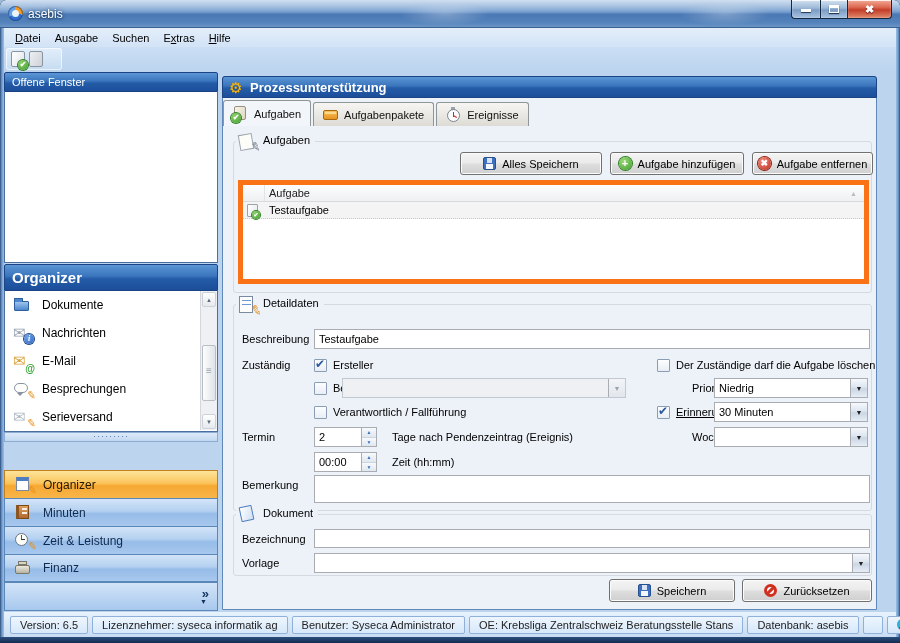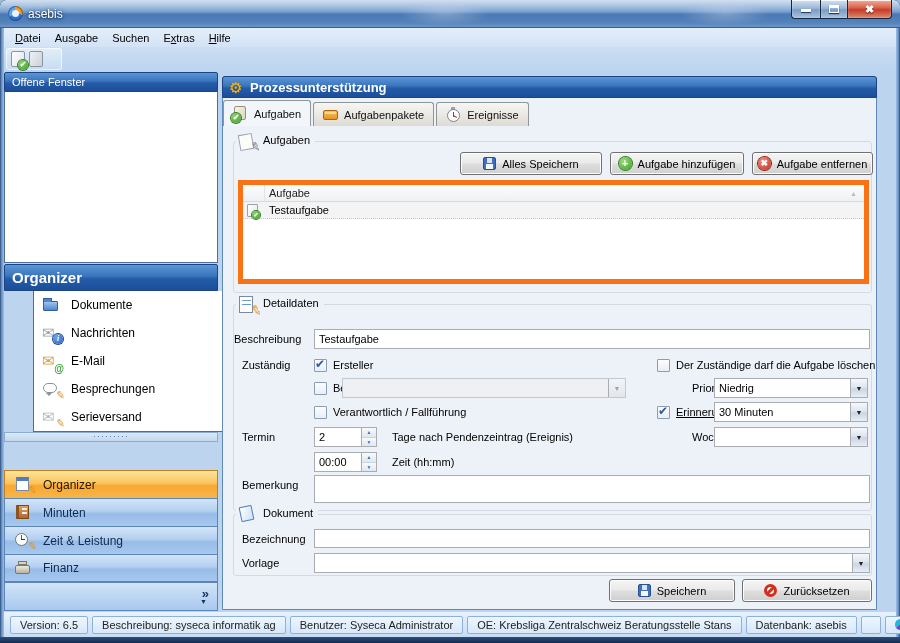--- a/index.html
+++ b/index.html
@@ -72,21 +72,21 @@
   .sidebar { position:absolute; left:4px; top:71px; width:214px; height:541px;text-decoration:underline; }
   .panel-head { background:linear-gradient(#5b96d6,#3a74bc 45%,#245ca8 55%,#1c4e9a);
       color:#fff; border:1px solid #1c4484; display:flex; align-items:center; padding-left:7px; }
   .open-head { position:absolute; left:0; top:1px; width:214px; height:20px; font-size:11px;
       border-radius:2px 2px 0 0; }
   .open-list { position:absolute; left:0; top:21px; width:214px; height:171px; background:#fff;
       border:1px solid #4a6e9e; border-top:none; }
   .org-head { position:absolute; left:0; top:193px; width:214px; height:27px;
       font-size:15px; font-weight:bold; border-radius:2px 2px 0 0; }
   .nav-list { position:absolute; left:0; top:220px; width:214px; height:141px; background:#fff;
-      border:1px solid #4a6e9e; border-top:none; overflow:hidden;margin-left:29px; }
+      border:1px solid #4a6e9e; border-top:none; overflow:hidden; }
   .nav-item { display:flex; align-items:center; gap:9px; height:28px; padding-left:8px;
       font-size:12px; color:#000; }
   .nav-scroll { position:absolute; right:0; top:0; width:17px; height:139px;
       background:#eef0f3; border-left:1px solid #d4d8dd; }
   .sba { height:15px; margin:1px; border:1px solid #ccd2d8; border-radius:2px;
       background:linear-gradient(#fff,#e6e9ed); display:flex; align-items:center;
       justify-content:center; font-size:6px; color:#5a6a7a; }
   .sba.down { position:absolute; bottom:0; left:0; right:0; }
   .sb-thumb { position:absolute; left:1px; right:1px; top:54px; height:56px; border-radius:2px;
       border:1px solid #b8bec6; background:linear-gradient(90deg,#fdfdfd,#dfe3e8); }
@@ -438,21 +438,21 @@
 
     <div class="grp" style="left:10px;top:227px;width:639px;height:207px">
       <span class="legend-ic">
         <span style="position:absolute;left:3px;top:3px;width:14px;height:17px;background:#fff;border:1px solid #7a8aa0"></span>
         <span style="position:absolute;left:6px;top:7px;width:9px;height:1px;background:#6a9ad0"></span>
         <span style="position:absolute;left:6px;top:11px;width:9px;height:1px;background:#6a9ad0"></span>
         <span style="position:absolute;right:-2px;bottom:-1px;font-size:13px;color:#e8901a;transform:rotate(12deg)">✎</span>
       </span>
       <span class="legend">Detaildaten</span>
 
-      <span class="frm-label" style="left:0;top:24px">Beschreibung</span>
+      <span class="frm-label" style="left:8px;top:24px">Beschreibung</span>
       <input class="inputbox" style="left: 80px; top: 24px; width: 556px;" value="Testaufgabe">
 
       <span class="frm-label" style="left:8px;top:50px">Zuständig</span>
       <span class="check" style="left:80px;top:50px">
         <span class="box checked"></span>
         <span>Ersteller</span>
       </span>
       <span class="check" style="left:423px;top:50px">
         <span class="box"></span>
         <span>Der Zuständige darf die Aufgabe löschen</span>
@@ -534,21 +534,21 @@
       <span>Speichern</span>
     </div>
     <div class="btn" style="left:519px;top:502px;width:130px">
       <span class="ico-block"></span>
       <span>Zurücksetzen</span>
     </div>
   </div>
 
   <div class="statusbar">
     <div class="seg">Version: 6.5</div>
-    <div class="seg">Beschreibung: syseca informatik ag</div>
+    <div class="seg">Lizenznehmer: syseca informatik ag</div>
     <div class="seg">Benutzer: Syseca Administrator</div>
     <div class="seg">OE: Krebsliga Zentralschweiz Beratungsstelle Stans</div>
     <div class="seg">Datenbank: asebis</div>
     <div class="seg empty"></div>
     <div class="seg">
       <span class="logo"></span>
 
     </div>
     <div class="grip"></div>
   </div>

